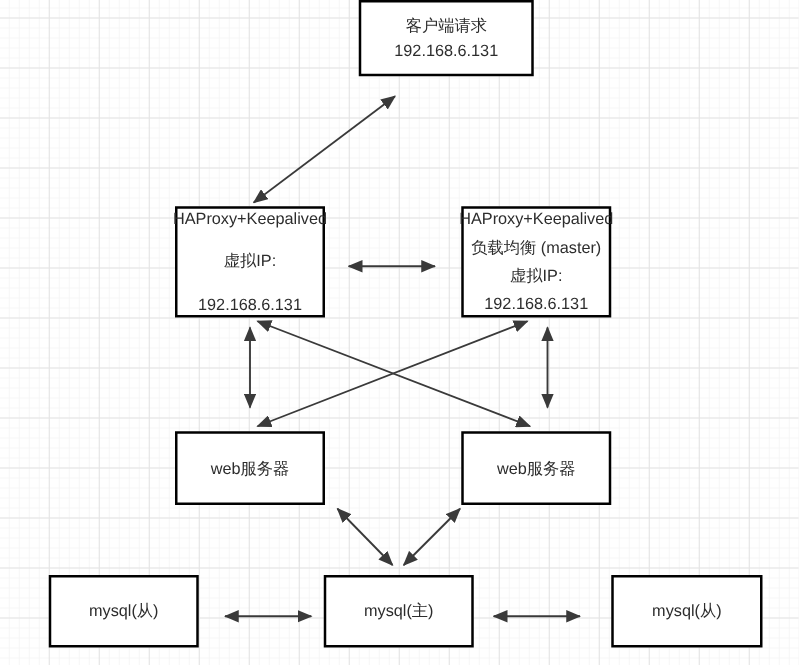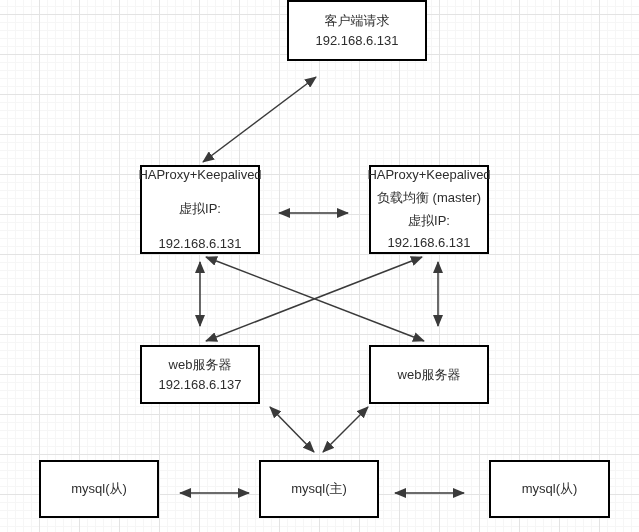--- a/index.html
+++ b/index.html
@@ -81,21 +81,20 @@
 
   <div class="node lb n-lbb">
     <div>HAProxy+Keepalived</div>
     <div>负载均衡 (master)</div>
     <div>虚拟IP:</div>
     <div>192.168.6.131</div>
   </div>
 
   <div class="node n-webl">
     <div>web服务器</div>
-    <div>192.168.6.137</div>
   </div>
 
   <div class="node n-webr">
     <div>web服务器</div>
   </div>
 
   <div class="node n-sql1">
     <div>mysql(从)</div>
   </div>
 

